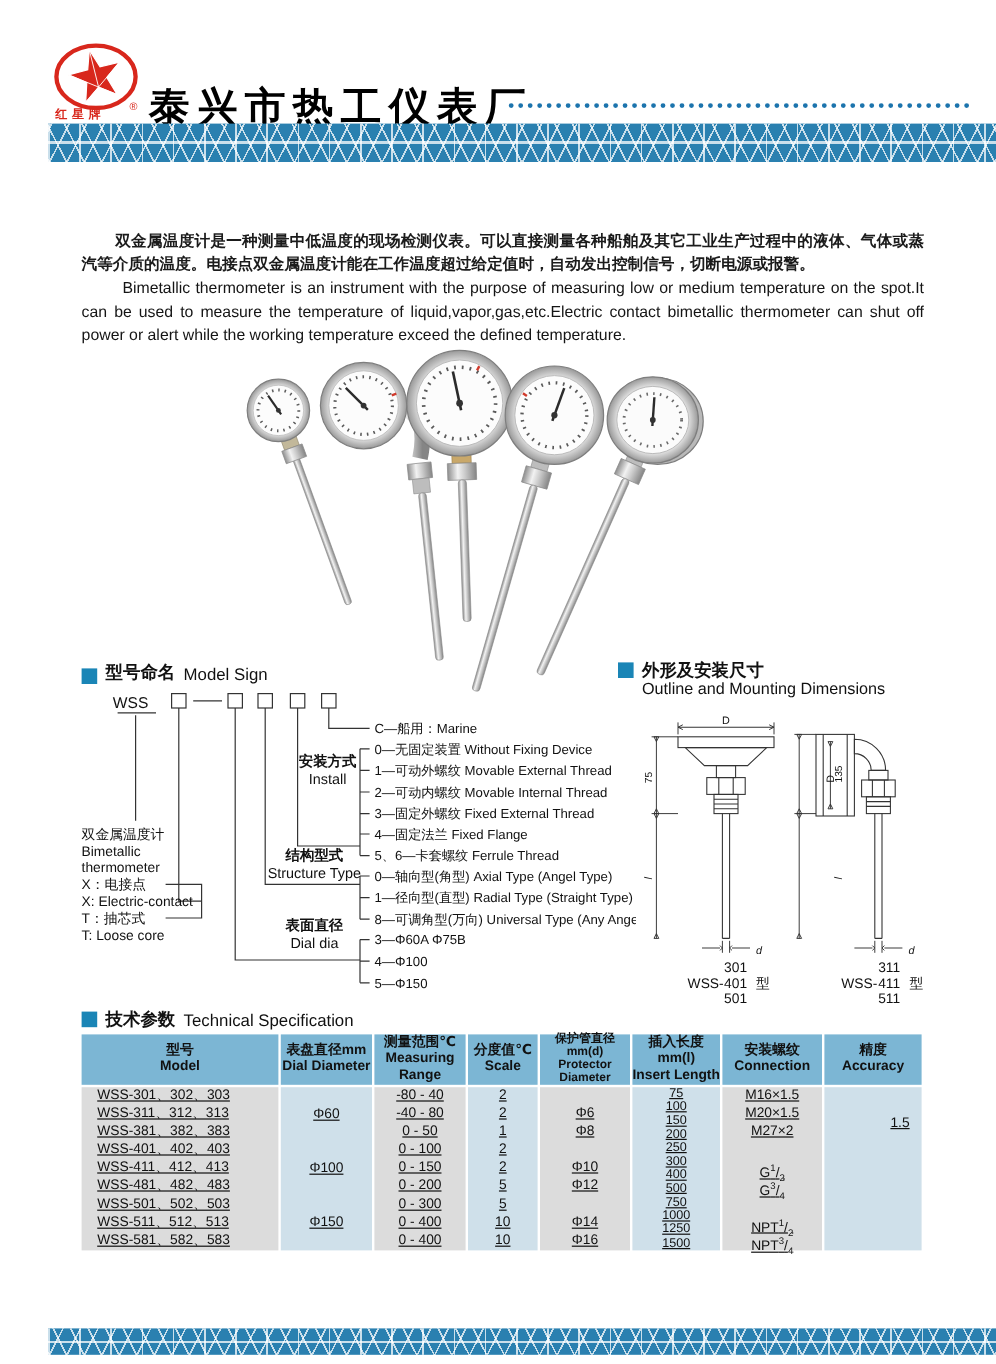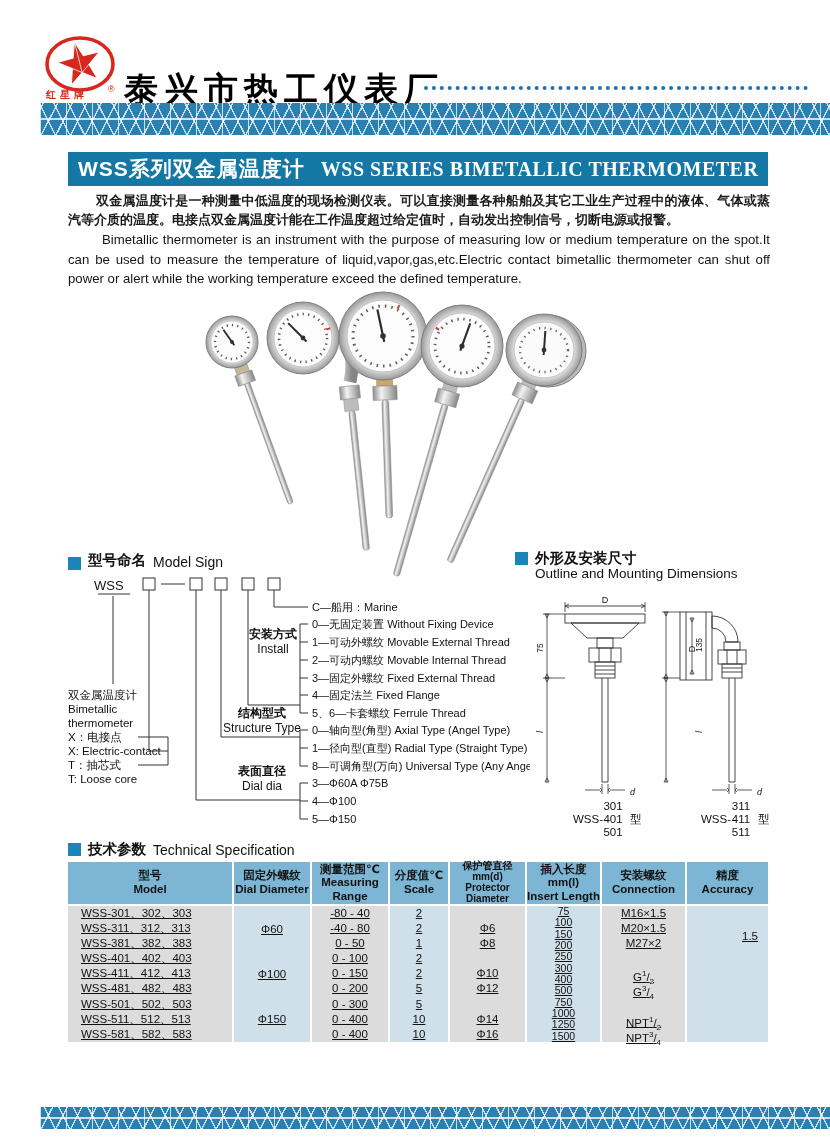--- a/index.html
+++ b/index.html
@@ -82,24 +82,20 @@
       <path d="M0,-23 L5.3,-7.3 L21.9,-7.1 L8.6,2.8 L13.5,18.6 L0,9 L-13.5,18.6 L-8.6,2.8 L-21.9,-7.1 L-5.3,-7.3 Z" fill="#d8271c" stroke="#ffffff" stroke-width="1"></path>
       <path d="M0,-23 L0,9 M-21.9,-7.1 L13.5,18.6 M21.9,-7.1 L-13.5,18.6" stroke="#ffffff" stroke-width="0.7" fill="none"></path>
     </g>
     <text x="66" y="58" font-size="9" fill="#d8271c">®</text>
   </svg>
   <div class="brand-text">红星牌</div>
   <h1 class="company">泰兴市热工仪表厂</h1>
   <div class="dotline"></div>
   <div class="band top"></div>
 
-  <div class="titlebar">
-    <span class="cn">WSS系列双金属温度计</span>
-    <span class="en">WSS SERIES BIMETALLIC THERMOMETER</span>
-  </div>
 
   <p class="para en">Bimetallic thermometer is an instrument with the purpose of measuring low or medium temperature on the spot.It can be used to measure the temperature of liquid,vapor,gas,etc.Electric contact bimetallic thermometer can shut off power or alert while the working temperature exceed the defined temperature.</p>
   <p class="para cn">双金属温度计是一种测量中低温度的现场检测仪表。可以直接测量各种船舶及其它工业生产过程中的液体、气体或蒸汽等介质的温度。电接点双金属温度计能在工作温度超过给定值时，自动发出控制信号，切断电源或报警。</p>
 
   <svg class="psvg" width="560" height="300" viewBox="0 0 560 300">
     <defs>
       <linearGradient id="mg" x1="0" y1="0" x2="1" y2="0">
         <stop offset="0" stop-color="#8e8e8e"></stop>
           <stop offset="0.35" stop-color="#f2f2f2"></stop>
         <stop offset="0.6" stop-color="#cbcbcb"></stop>
@@ -331,21 +327,21 @@
     <span class="en">Technical Specification</span>
   </div>
 
   <div id="spec-table">
     <div id="spec-header">
         <div class="hcell" style="width: 164px;">
           <span>型号</span>
           <span>Model</span>
         </div>
         <div class="hcell" style="width: 76px;">
-          <span>固定外螺纹</span>
+          <span>表盘直径mm</span>
           <span>Dial Diameter</span>
         </div>
         <div class="hcell" style="width: 76px;">
           <span>测量范围℃</span>
           <span>Measuring Range</span>
         </div>
         <div class="hcell" style="width: 58px;">
           <span>分度值℃</span>
           <span>Scale</span>
         </div>

